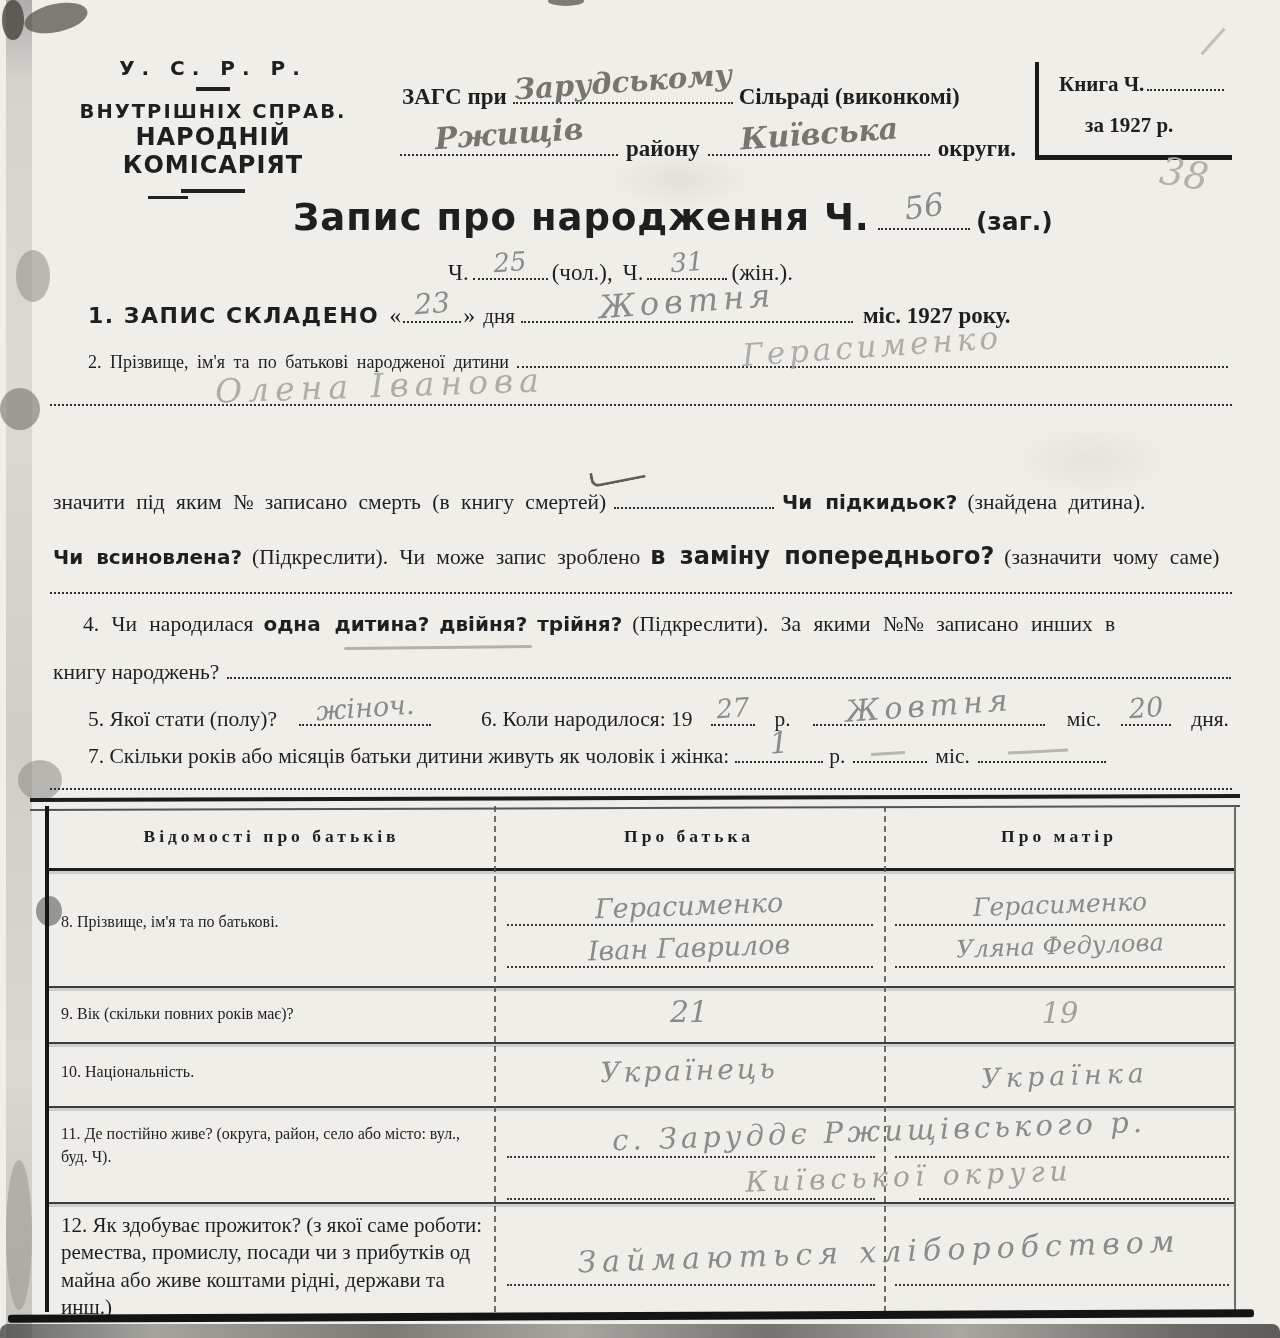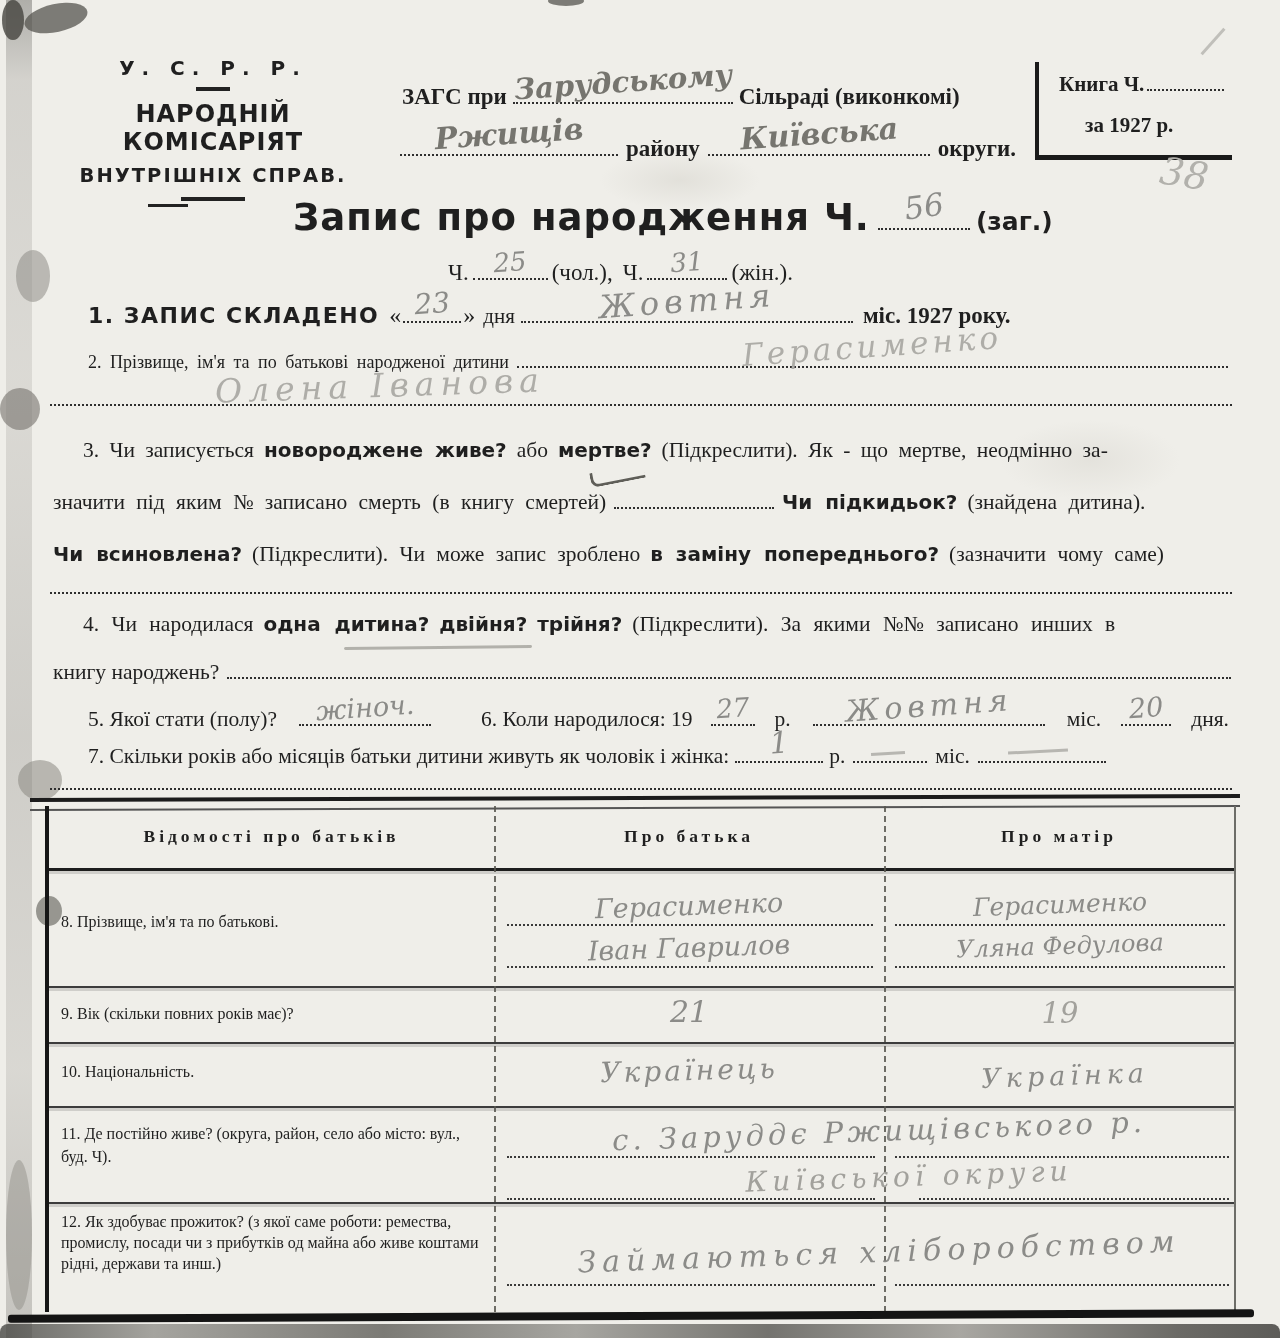--- a/index.html
+++ b/index.html
@@ -56,22 +56,22 @@
   <div class="blob" style="left:18px;top:760px;width:44px;height:40px;background:#8a8882;opacity:.55;"></div>
   <div class="blob" style="left:36px;top:896px;width:26px;height:30px;background:#5c5b55;opacity:.6;"></div>
   <div class="blob" style="left:6px;top:1160px;width:26px;height:150px;background:#8b8983;opacity:.45;"></div>
   <div class="blob" style="left:548px;top:-4px;width:36px;height:10px;background:#4b4a45;opacity:.7;"></div>
   <div class="stain" style="left:600px;top:150px;width:160px;height:60px;opacity:.6;"></div>
   <div class="stain" style="left:1000px;top:420px;width:180px;height:80px;opacity:.5;"></div>
 
   <div class="abs" style="left:58px;top:56px;width:310px;text-align:center;">
     <div class="sans b" style="font-size:20px;letter-spacing:7px;">У. С. Р. Р.</div>
     <div style="width:34px;margin:7px auto 9px;border-top:4px solid #222;"></div>
+    <div class="sans b" style="font-size:19.5px;letter-spacing:2px;margin-top:8px;">ВНУТРІШНІХ СПРАВ.</div>
     <div class="sans b" style="font-size:24px;letter-spacing:1px;">НАРОДНІЙ КОМІСАРІЯТ</div>
-    <div class="sans b" style="font-size:19.5px;letter-spacing:2px;margin-top:8px;">ВНУТРІШНІХ СПРАВ.</div>
     <div style="width:64px;margin:10px auto 0;border-top:4px solid #222;"></div>
     <div style="width:40px;margin:3px auto 0 90px;border-top:3px solid #222;"></div>
   </div>
 
   <div class="abs row" style="left:402px;top:84px;width:600px;font-size:23px;font-weight:700;text-align:center;">
     <span>ЗАГС при</span>
     <span class="dl" style="width:220px;margin:0 6px;">
       <span class="hw hwin ink" style="font-size:29px;bottom:3px;">Зарудському</span>
     </span>
     <span>Сільраді  (виконкомі)</span>
@@ -134,38 +134,31 @@
 
   <div class="abs row" style="left:88px;top:352px;width:1140px;">
     <span style="font-size:18px;word-spacing:4px;">2. Прізвище, ім'я та по батькові народженої дитини</span>
     <span class="dl" style="flex:1;margin-left:8px;">
       <span class="hw hwin faint" style="font-size:31px;letter-spacing:4px;bottom:2px;">Герасименко</span>
     </span>
   </div>
   <div class="dotline" style="left:50px;width:1182px;top:404px;"></div>
   <div class="abs hw faint" style="left:215px;top:366px;font-size:33px;letter-spacing:6px;transform:rotate(-2deg);">Олена  Іванова</div>
 
-  <div class="abs row" style="left:53px;top:438px;font-size:21.5px;word-spacing:5px;">
-    <span style="margin-left:30px;">3. Чи записується</span>
-    <span class="sans b" style="font-size:20px;margin:0 10px;">новороджене  живе?</span>
-    <span>або</span>
-    <span class="sans b" style="font-size:20px;margin:0 10px;">мертве?</span>
-    <span>(Підкреслити). Як - що мертве, неодмінно за-</span>
-  </div>
   <div class="mark alive-mark" style="left:590px;top:468px;"></div>
   <div class="abs row" style="left:53px;top:490px;font-size:21.5px;word-spacing:6px;">
     <span>значити під яким № записано смерть (в книгу смертей)</span>
     <span class="dl" style="width:160px;margin:0 8px;"></span>
     <span class="sans b" style="font-size:20px;">Чи підкидьок?</span>
     <span style="margin-left:10px;">(знайдена дитина).</span>
   </div>
   <div class="abs row" style="left:53px;top:542px;font-size:21.5px;word-spacing:6px;">
     <span class="sans b" style="font-size:20px;">Чи всиновлена?</span>
     <span style="margin:0 10px;">(Підкреслити). Чи може запис зроблено</span>
-    <span class="sans b" style="font-size:20px;">в заміну попереднього?</span>
+    <span class="sans b" style="font-size:24px;">в заміну попереднього?</span>
     <span style="margin-left:10px;">(зазначити чому саме)</span>
   </div>
   <div class="dotline" style="left:50px;width:1182px;top:592px;"></div>
 
   <div class="abs row" style="left:53px;top:612px;font-size:21.5px;word-spacing:7px;">
     <span style="margin-left:30px;">4. Чи народилася</span>
     <span class="sans b" style="font-size:20px;margin:0 10px;">одна дитина?</span>
     <span class="sans b" style="font-size:20px;margin-right:10px;">двійня?</span>
     <span class="sans b" style="font-size:20px;margin-right:10px;">трійня?</span>
     <span>(Підкреслити). За якими №№ записано инших в</span>
@@ -249,21 +242,21 @@
     <div class="cellhw hw" style="left:846px;width:340px;top:254px;font-size:27px;letter-spacing:5px;transform:rotate(-2deg);">Українка</div>
 
     <div class="tlabel" style="top:316px;width:400px;">11. Де постійно живе? (округа, район, село або місто: вул., буд. Ч).</div>
     <div class="cline" style="left:458px;width:368px;top:350px;"></div>
     <div class="cline" style="left:846px;width:334px;top:350px;"></div>
     <div class="cline" style="left:458px;width:368px;top:392px;"></div>
     <div class="cline" style="left:870px;width:310px;top:392px;"></div>
     <div class="cellhw hw" style="left:450px;width:760px;top:308px;font-size:29px;letter-spacing:4px;transform:rotate(-2deg);">с. Заруддє  Ржищівського  р.</div>
     <div class="cellhw hw" style="left:600px;width:520px;top:354px;font-size:28px;letter-spacing:5px;color:#a2a19c;transform:rotate(-2deg);">Київської  округи</div>
 
-    <div class="tlabel" style="top:406px;width:428px;font-size:16px;line-height:1.3;">12. Як здобуває прожиток? (з якої саме роботи: ремества, промислу, посади чи з прибутків од майна або живе коштами рідні, держави та инш.)</div>
+    <div class="tlabel" style="top:406px;width:428px;font-size:21px;line-height:1.3;">12. Як здобуває прожиток? (з якої саме роботи: ремества, промислу, посади чи з прибутків од майна або живе коштами рідні, держави та инш.)</div>
     <div class="cline" style="left:458px;width:368px;top:478px;"></div>
     <div class="cline" style="left:846px;width:334px;top:478px;"></div>
     <div class="cellhw hw" style="left:450px;width:760px;top:428px;font-size:30px;letter-spacing:6px;transform:rotate(-2deg);">Займаються  хліборобством</div>
   </div>
 
   <div class="botbar"></div>
   <div class="botsmudge"></div>
 </div>
 
 </body></html>

